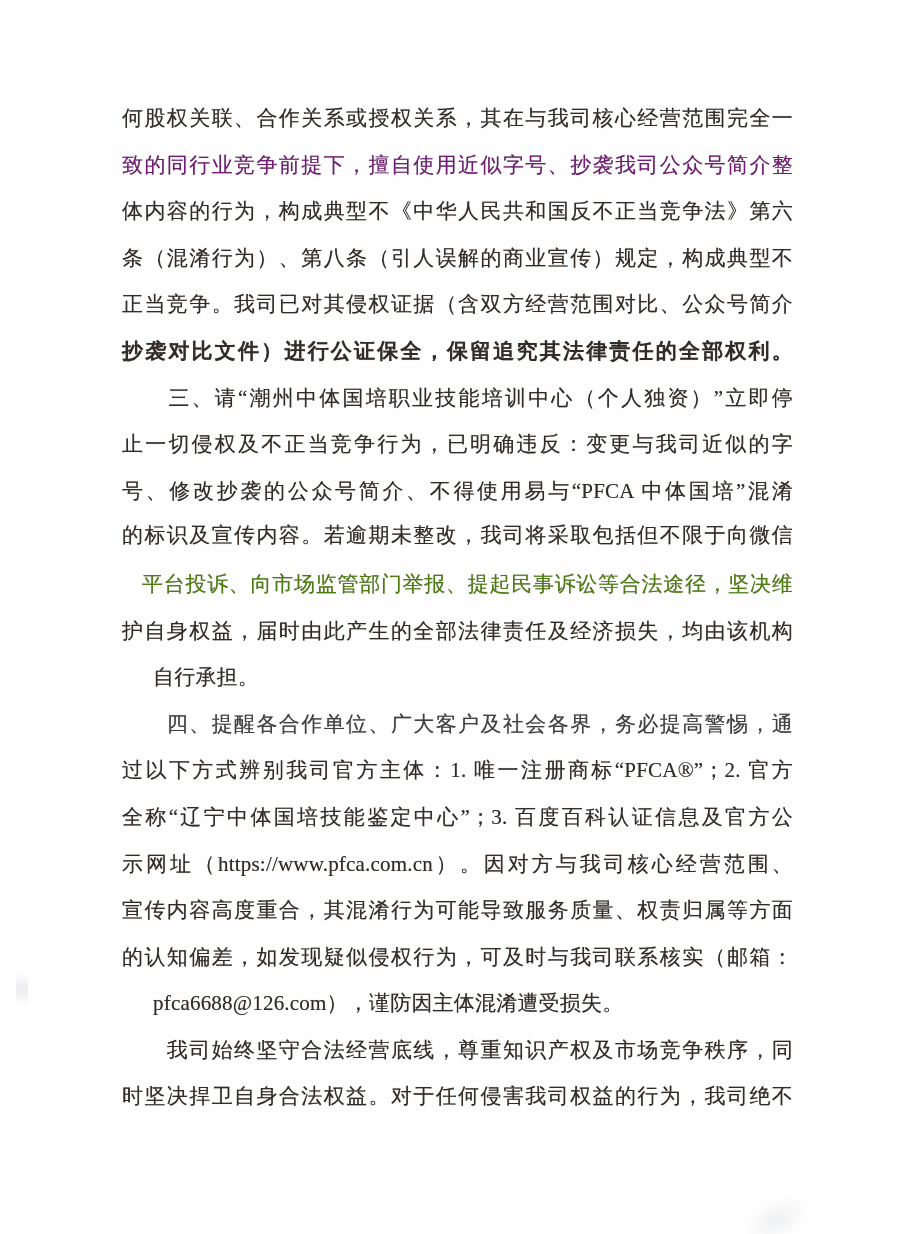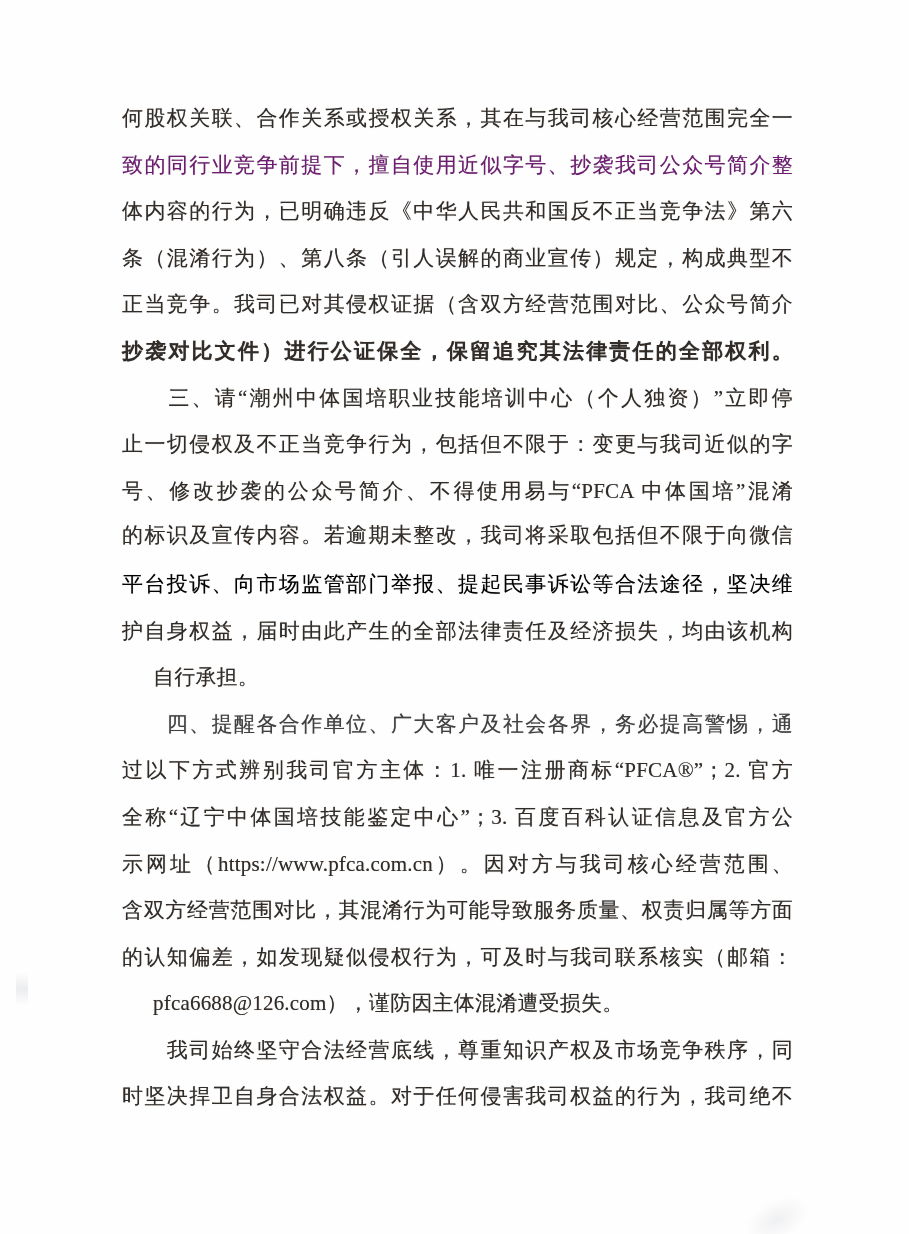--- a/index.html
+++ b/index.html
@@ -61,36 +61,36 @@
     background: radial-gradient(ellipse at center, rgba(206,208,214,0.30) 0%, rgba(206,208,214,0) 70%);
   }
 </style>
 </head>
 <body>
 
 <div class="scan-page" style="background: rgb(254, 254, 254);">
   <div class="textblock">
     <div class="line j" style="color: rgb(49, 44, 40);">何股权关联、合作关系或授权关系，其在与我司核心经营范围完全一</div>
     <div class="line j" style="color: #701a75;">致的同行业竞争前提下，擅自使用近似字号、抄袭我司公众号简介整</div>
-    <div class="line j" style="color: rgb(49, 44, 40);">体内容的行为，已明确违反《中华人民共和国反不正当竞争法》第六</div>
+    <div class="line j" style="color: rgb(49, 44, 40);">体内容的行为，构成典型不《中华人民共和国反不正当竞争法》第六</div>
     <div class="line j" style="color: rgb(49, 44, 40);">条（混淆行为）、第八条（引人误解的商业宣传）规定，构成典型不</div>
     <div class="line j" style="color: rgb(49, 44, 40);">正当竞争。我司已对其侵权证据（含双方经营范围对比、公众号简介</div>
     <div class="line j" style="color: rgb(49, 44, 40); font-weight: bold;">抄袭对比文件）进行公证保全，保留追究其法律责任的全部权利。</div>
     <div class="line j" style="color: rgb(49, 44, 40);">　　三、请“潮州中体国培职业技能培训中心（个人独资）”立即停</div>
-    <div class="line j" style="color: rgb(49, 44, 40);">止一切侵权及不正当竞争行为，包括但不限于：变更与我司近似的字</div>
+    <div class="line j" style="color: rgb(49, 44, 40);">止一切侵权及不正当竞争行为，已明确违反：变更与我司近似的字</div>
     <div class="line j" style="color: rgb(49, 44, 40);">号、修改抄袭的公众号简介、不得使用易与“PFCA 中体国培”混淆</div>
     <div class="line j" style="color: rgb(49, 44, 40); font-family: Liberation Mono, monospace;">的标识及宣传内容。若逾期未整改，我司将采取包括但不限于向微信</div>
-    <div class="line j" style="color: #000000;">平台投诉、向市场监管部门举报、提起民事诉讼等合法途径，坚决维</div>
+    <div class="line j" style="color: #4d7c0f; margin-left: 20px;">平台投诉、向市场监管部门举报、提起民事诉讼等合法途径，坚决维</div>
     <div class="line j" style="color: rgb(49, 44, 40);">护自身权益，届时由此产生的全部法律责任及经济损失，均由该机构</div>
     <div class="line end" style="color: rgb(49, 44, 40);">自行承担。</div>
     <div class="line j" style="color: #404040;">　　四、提醒各合作单位、广大客户及社会各界，务必提高警惕，通</div>
     <div class="line j" style="color: rgb(49, 44, 40);">过以下方式辨别我司官方主体：1. 唯一注册商标“PFCA®”；2. 官方</div>
     <div class="line j" style="color: rgb(49, 44, 40);">全称“辽宁中体国培技能鉴定中心”；3. 百度百科认证信息及官方公</div>
     <div class="line j" style="color: rgb(49, 44, 40);">示网址（https://www.pfca.com.cn）。因对方与我司核心经营范围、</div>
-    <div class="line j" style="color: rgb(49, 44, 40);">含双方经营范围对比，其混淆行为可能导致服务质量、权责归属等方面</div>
+    <div class="line j" style="color: rgb(49, 44, 40);">宣传内容高度重合，其混淆行为可能导致服务质量、权责归属等方面</div>
     <div class="line j" style="color: rgb(49, 44, 40);">的认知偏差，如发现疑似侵权行为，可及时与我司联系核实（邮箱：</div>
     <div class="line end" style="color: rgb(49, 44, 40);">pfca6688@126.com），谨防因主体混淆遭受损失。</div>
     <div class="line j" style="color: rgb(49, 44, 40);">　　我司始终坚守合法经营底线，尊重知识产权及市场竞争秩序，同</div>
     <div class="line j" style="color: rgb(49, 44, 40);">时坚决捍卫自身合法权益。对于任何侵害我司权益的行为，我司绝不</div>
   </div>
 
   <div class="artifact artifact-left"></div>
   <div class="artifact artifact-br"></div>
 </div>
 

